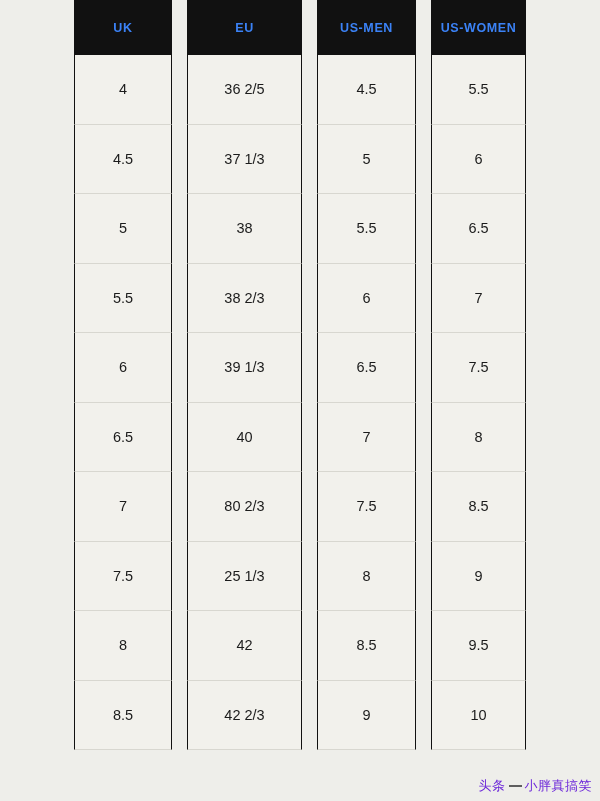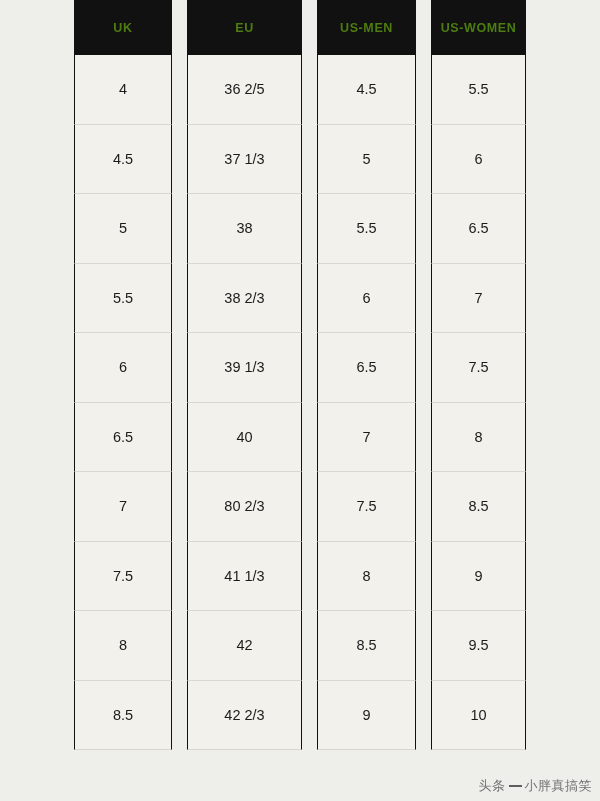--- a/index.html
+++ b/index.html
@@ -35,21 +35,21 @@
     width: 452px;
   }
   table.size-table col.c0 { width: 98px; }
   table.size-table col.gap { width: 15px; }
   table.size-table col.c1 { width: 115px; }
   table.size-table col.c2 { width: 99px; }
   table.size-table col.c3 { width: 95px; }
 
   thead th {
     background: #111111;
-    color: #4d7c0f;
+    color: #3b82f6;
     font-size: 12.5px;
     font-weight: bold;
     letter-spacing: 0.6px;
     height: 55px;
     text-align: center;
     vertical-align: middle;
     padding: 0;
     border: 0;
   }
   thead th.spacer {
@@ -74,21 +74,21 @@
     border-bottom: 0;
   }
   tbody tr:first-child td {
     border-top: 0;
   }
   .watermark {
     position: absolute;
     right: 8px;
     bottom: 6px;
     font-size: 13px;
-    color: #737373;
+    color: #6d28d9;
     letter-spacing: 0.5px;
     font-family: Liberation Serif, serif;
     white-space: nowrap;
   }
   .watermark .wm-bar {
     display: inline-block;
     width: 13px;
     height: 2px;
     background: #5e5e5e;
     vertical-align: middle;
@@ -182,21 +182,21 @@
           <td class="spacer"></td>
           <td>80 2/3</td>
           <td class="spacer"></td>
           <td>7.5</td>
           <td class="spacer"></td>
           <td>8.5</td>
         </tr>
         <tr>
           <td>7.5</td>
           <td class="spacer"></td>
-          <td>41 1/3</td>
+          <td>25 1/3</td>
           <td class="spacer"></td>
           <td>8</td>
           <td class="spacer"></td>
           <td>9</td>
         </tr>
         <tr>
           <td>8</td>
           <td class="spacer"></td>
           <td>42</td>
           <td class="spacer"></td>

